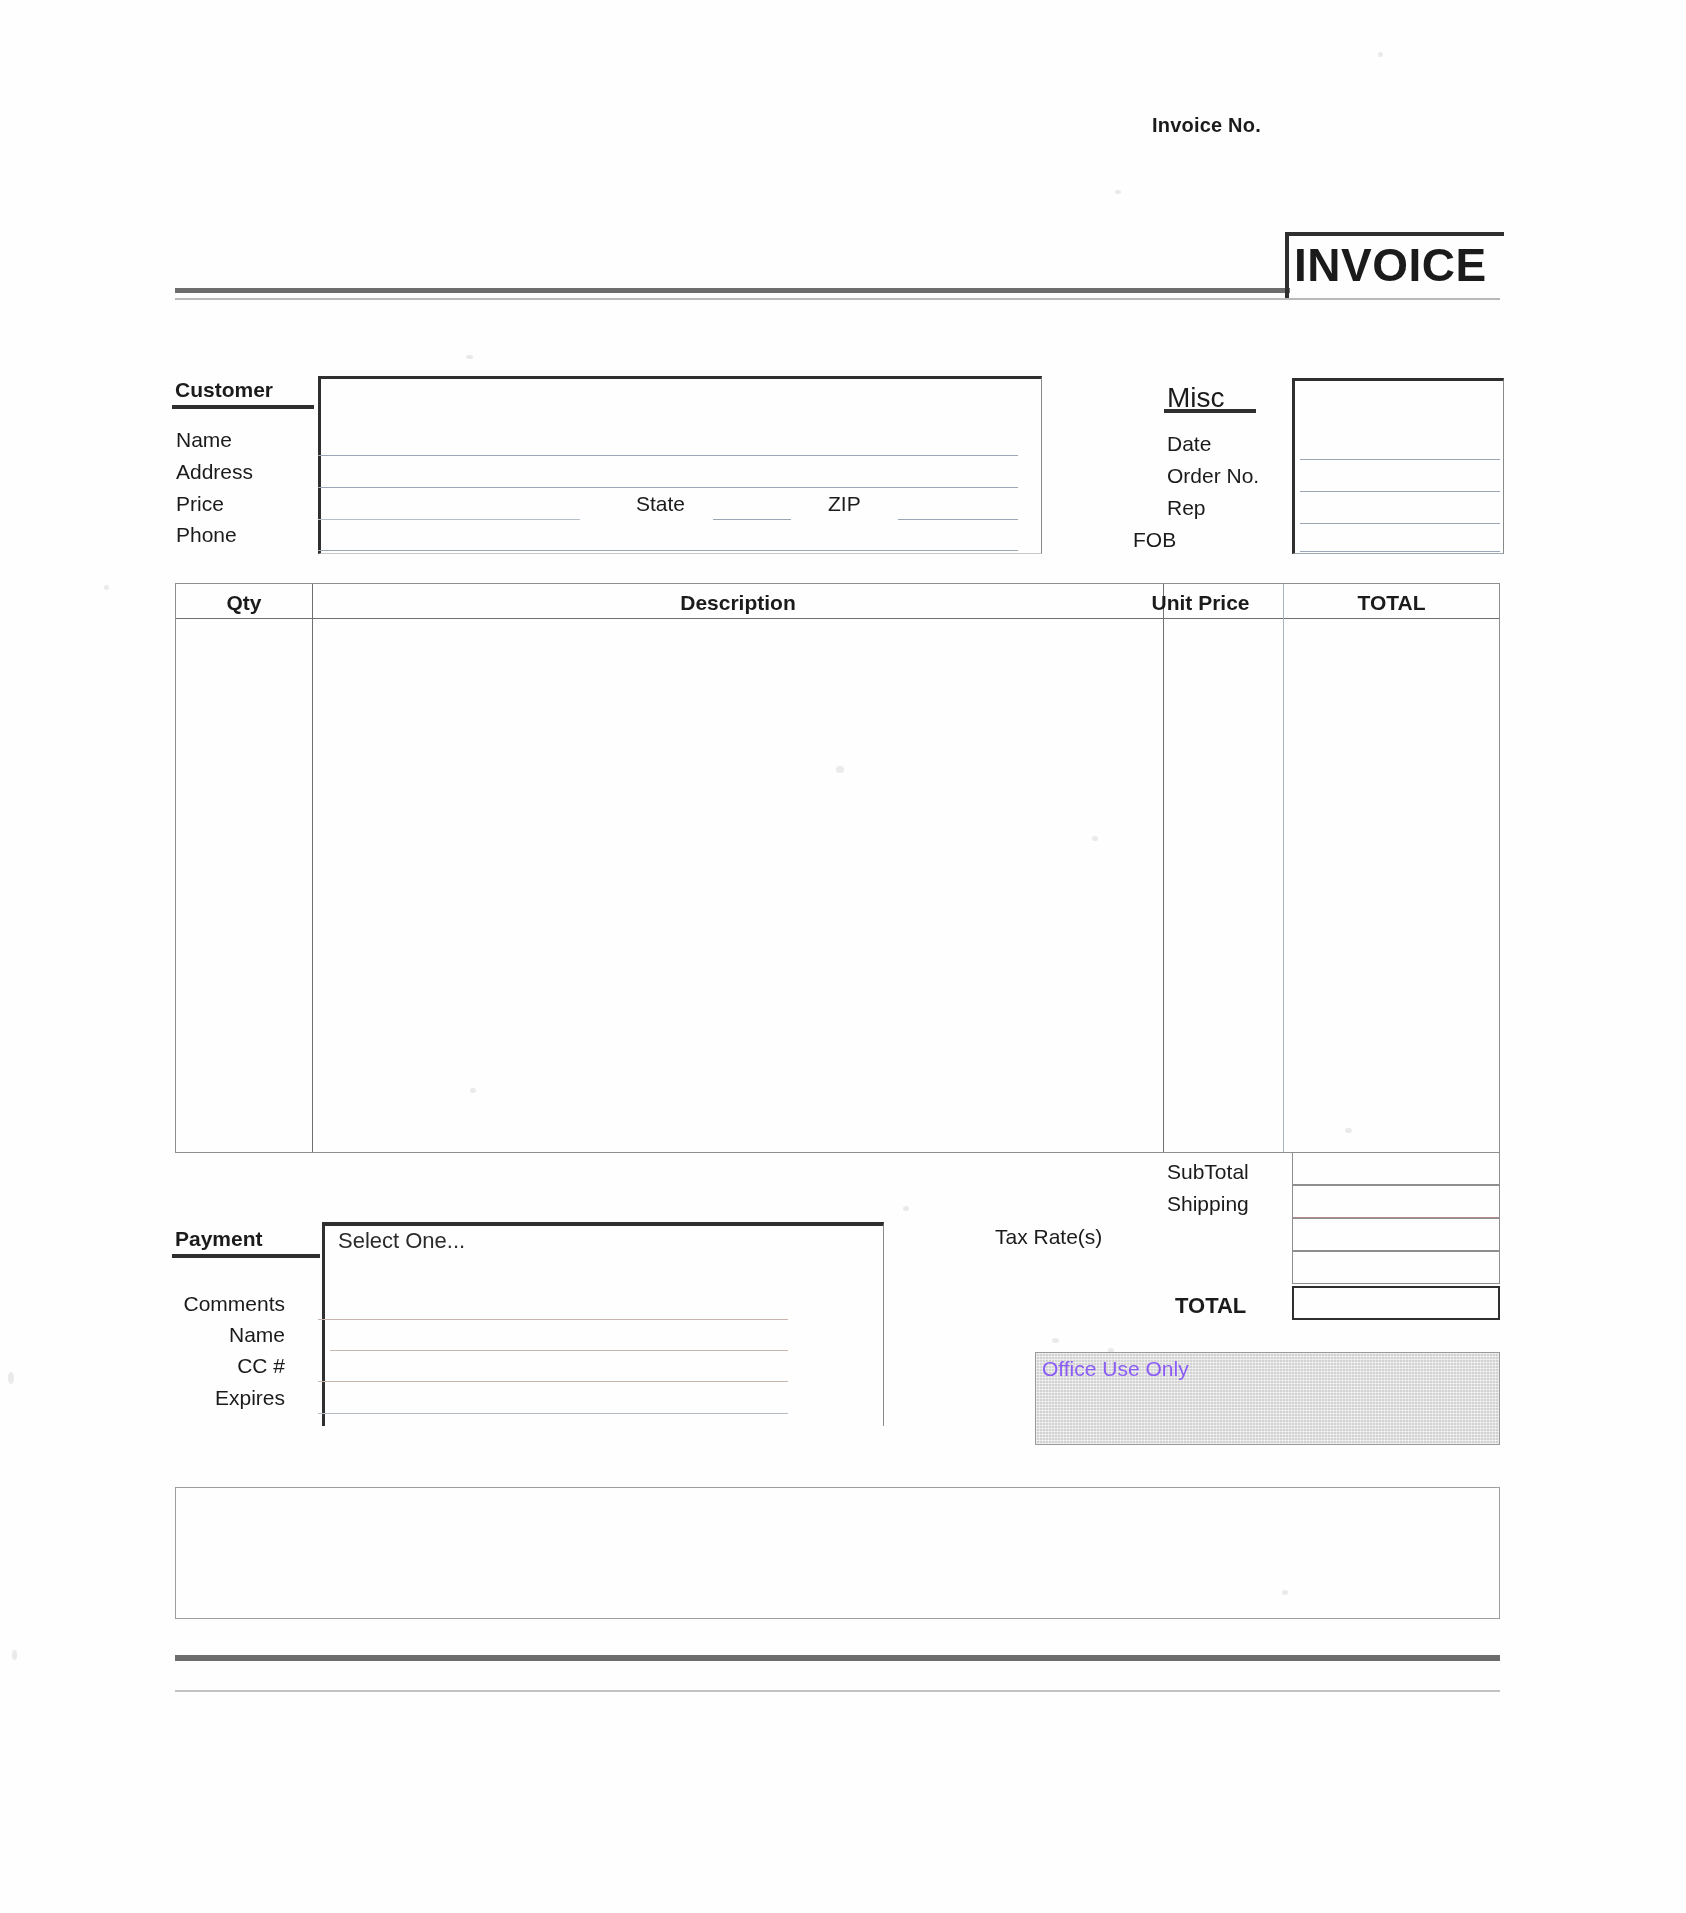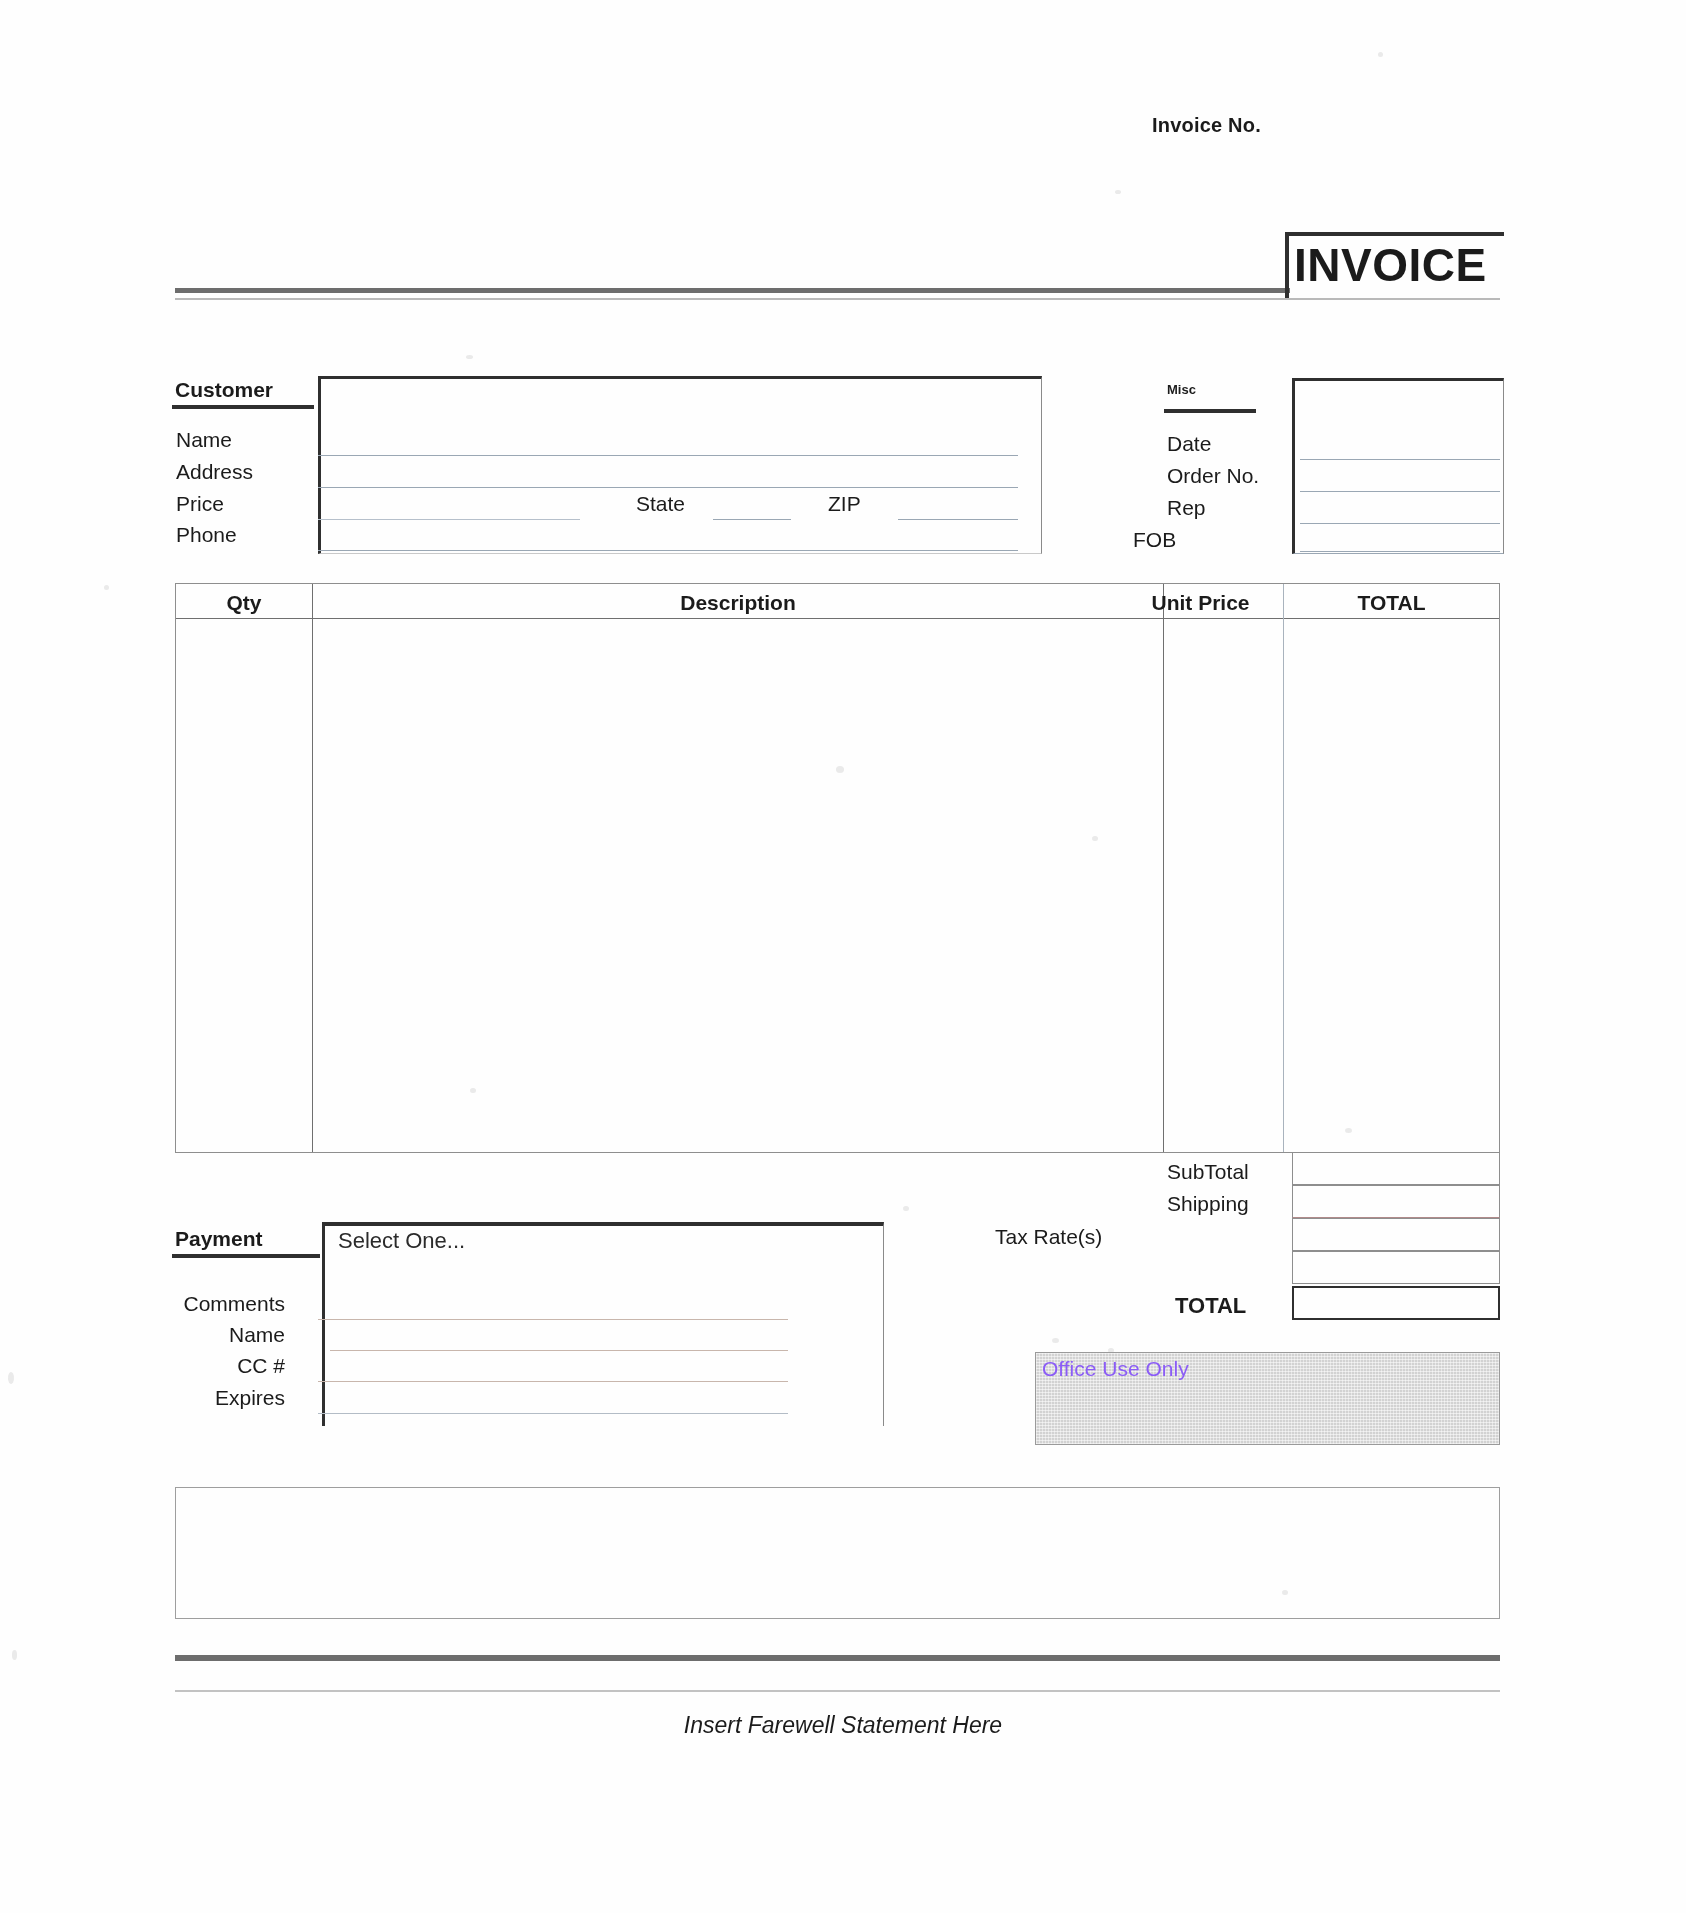--- a/index.html
+++ b/index.html
@@ -113,22 +113,22 @@
     height: 1px;
     background: #9aa7b4;
   }
   .line.soft { background: #b6c0cb; }
 
   
   .misc-label {
     position: absolute;
     left: 1167px;
     top: 382px;
-    font-size: 13px;
-    font-weight: bold;
+    font-size: 28px;
+    font-weight: normal;
   }
   .misc-label-underline {
     position: absolute;
     left: 1164px;
     top: 409px;
     width: 92px;
     height: 4px;
     background: #2f2f2f;
   }
   .misc-box {
@@ -421,15 +421,14 @@
   <div class="pay-fld" style="left:155px;top:1386px;">Expires</div>
   <div class="pay-line" style="left:318px;top:1413px;width:470px;"></div>
 
   <div class="office-box"></div>
   <div class="office-text">Office Use Only</div>
 
   <div class="note-box"></div>
 
   <div class="foot-rule-thick"></div>
   <div class="foot-rule-thin"></div>
-  <div class="farewell">Insert Farewell Statement Here</div>
 
 </div>
 
 </body></html>

